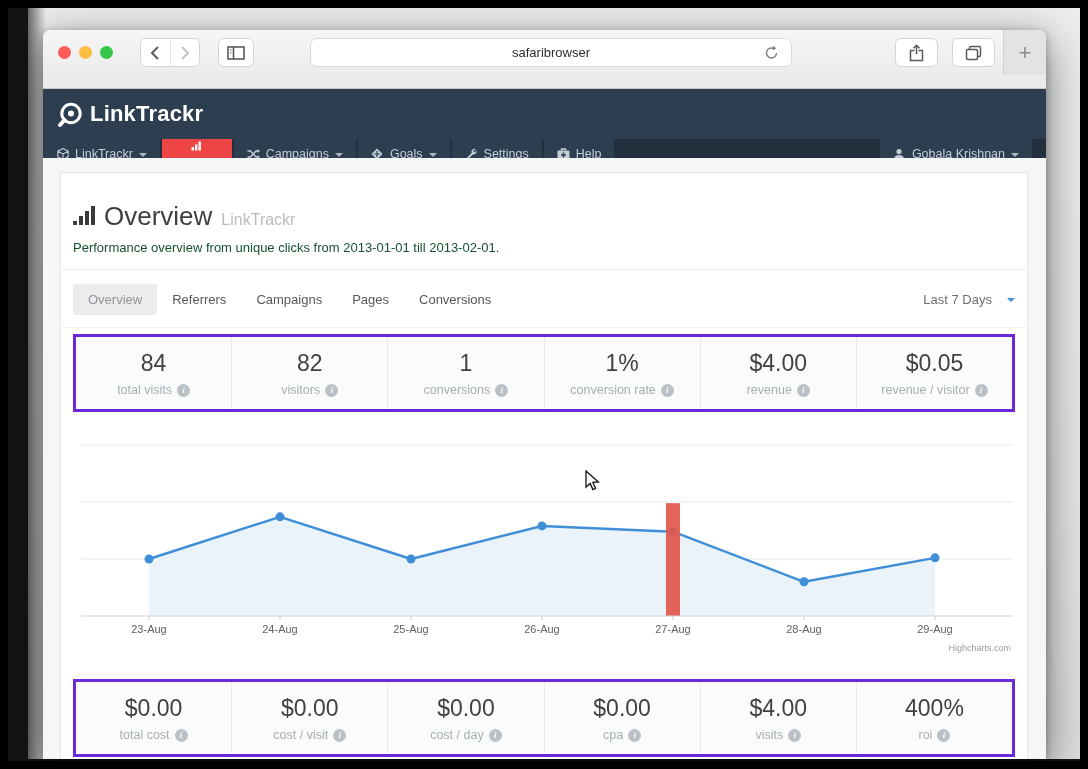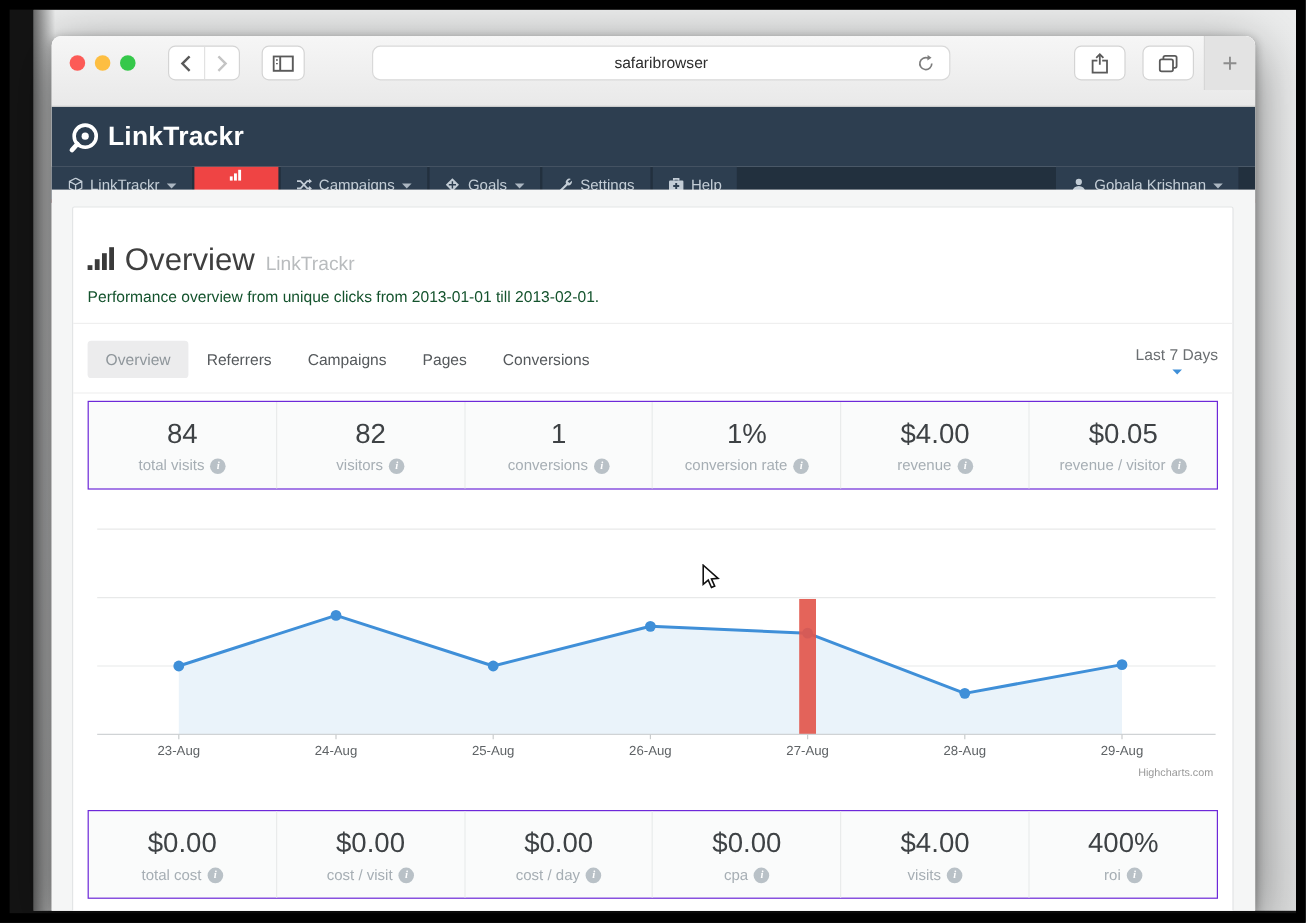--- a/index.html
+++ b/index.html
@@ -41,24 +41,24 @@
   .card-head { padding:28px 12px 14px 12px; border-bottom:1px solid #efefef; }
   .title-line { display:flex; align-items:baseline; gap:9px; }
   .bars-icon { display:inline-flex; align-items:flex-end; gap:2px; }
   .bars-icon i { display:block; width:4px; background:#3a3a3a; }
   .title { font-size:26px; color:#3f3f3f; }
   .title-suffix { font-size:16px; color:#b9bcbe; }
   .subtitle { margin-top:8px; font-size:13px; color:#14532d; }
   .tabs-row { display:flex; align-items:center; padding:14px 12px 12px 12px; border-bottom:1px solid #f0f1f1; }
   .tab { padding:8px 15px; font-size:13px; color:#55595c; border-radius:3px; cursor:pointer; }
   .tab.active { background:#ececed; color:#8f969b; }
-  .range { margin-left:auto; font-size:13px; color:#6b6f72; display:flex; align-items:center; gap:4px; cursor:pointer;flex-direction:column; }
+  .range { margin-left:auto; font-size:13px; color:#6b6f72; display:flex; align-items:center; gap:15px; cursor:pointer; }
   .range .caret{ border-top-color:#3f8fd8; opacity:1; }
 
-  .stats-panel { margin:6px 12px 0 12px; background:#fafbfb; border:1px solid #6d28d9; display:flex; }
+  .stats-panel { margin:6px 12px 0 12px; background:#fafbfb; border:3px solid #6d28d9; display:flex; }
   .stat { flex:1; text-align:center; padding:13px 0 12px 0; border-right:1px solid #e9ebeb; }
   .stat:last-child { border-right:none; }
   .stat .val { font-size:23px; color:#3e4245; }
   .stat .lbl { margin-top:6px; font-size:12.5px; color:#a6aeb4; display:flex; align-items:center; justify-content:center; gap:5px; }
   .info-i { display:inline-flex; width:13px; height:13px; border-radius:50%; background:#b9c1c7; color:#fff; font-size:9px; font-style:italic; font-weight:bold; align-items:center; justify-content:center; font-family:"Liberation Serif","DejaVu Serif",serif; }
 
   .chart-wrap { position:relative; margin:10px 12px 0 12px; height:237px; }
   .credits { position:absolute; right:4px; bottom:6px; font-size:9px; color:#999; }
   .cursor { position:absolute; z-index:60; pointer-events:none; }
 </style>

